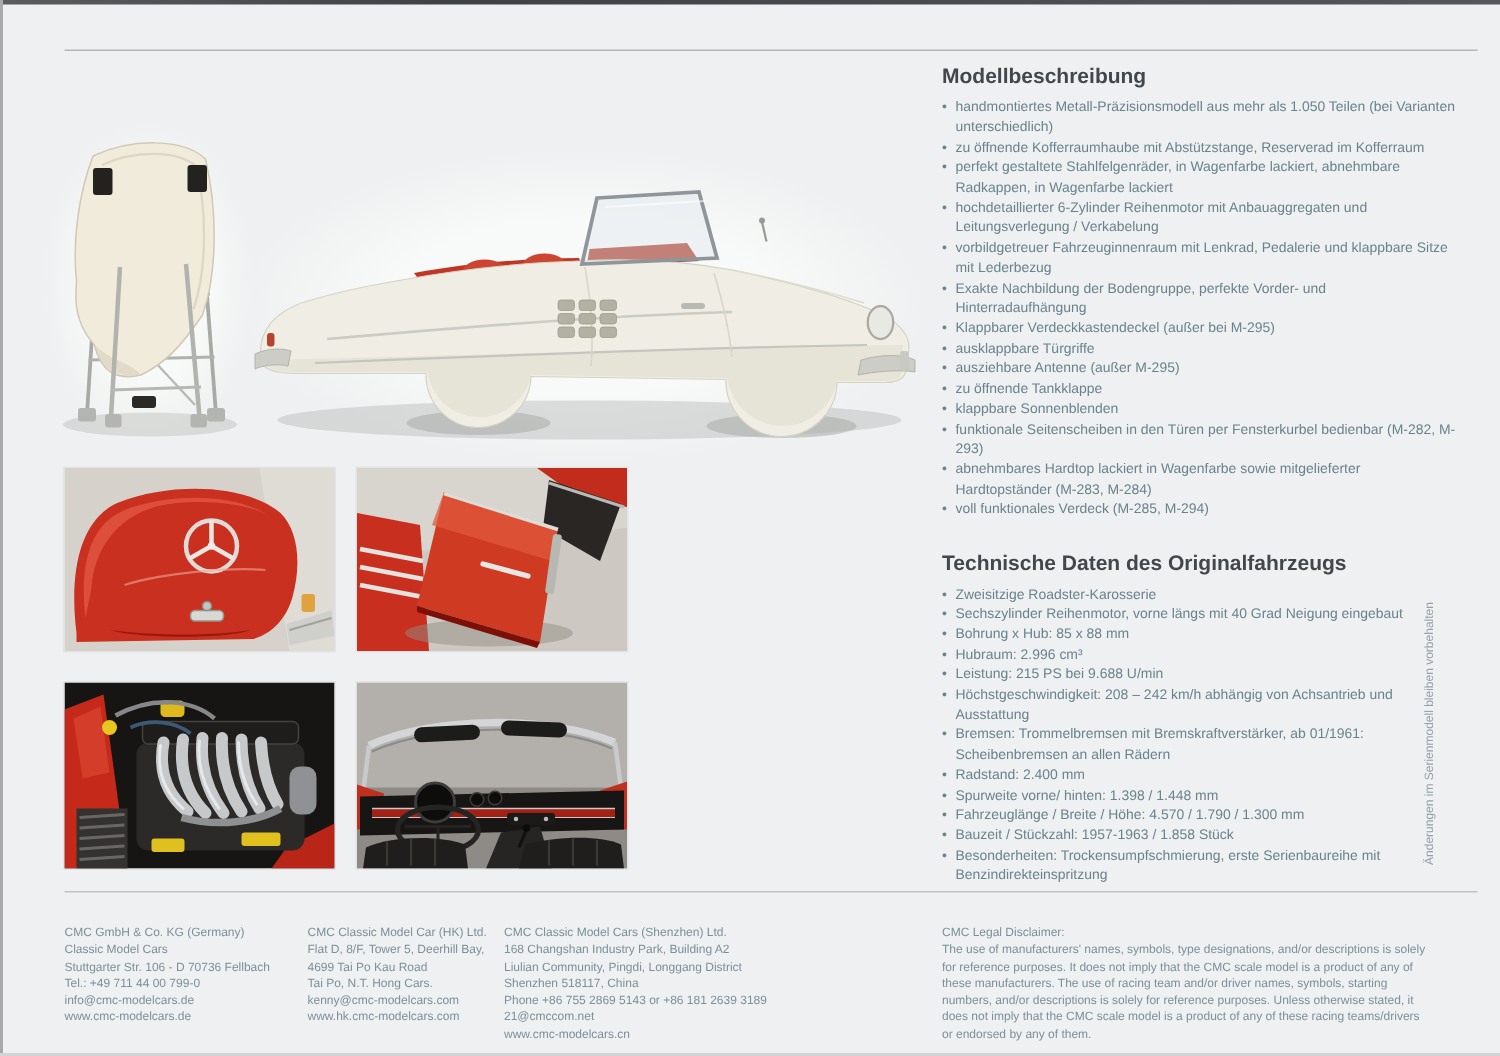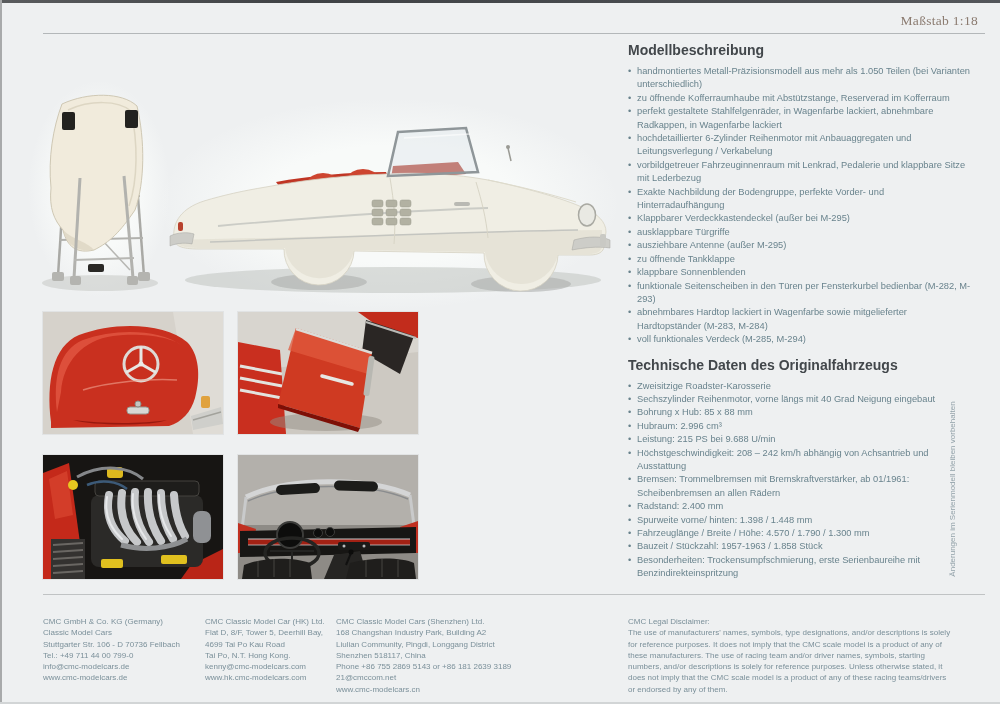--- a/index.html
+++ b/index.html
@@ -16,21 +16,21 @@
 
   #scale-label{position:absolute;left:790px;top:13px;width:188px;text-align:right;
                font-family:"Liberation Serif",serif;font-size:13.5px;color:#8b7b70;letter-spacing:.3px;}
 
   
   #desc-col{position:absolute;left:628px;top:42px;width:344px;color:#69838d;}
   .sec-title{font-size:14px;font-weight:bold;color:#42474b;margin:0 0 7px 0;}
   ul.feature-list{list-style:none;margin:0;padding:0;font-size:9.3px;line-height:13.4px;}
   ul.feature-list li{position:relative;padding-left:9px;}
   ul.feature-list li::before{content:"\2022";position:absolute;left:0;top:0;color:#69838d;}
-  #tech-block{margin-top:10px;}
+  #tech-block{margin-top:20px;}
 
   #side-note{position:absolute;left:948px;top:578px;width:178px;height:12px;
              transform:rotate(-90deg);transform-origin:0 0;
              font-size:8px;color:#92a1a9;text-align:center;white-space:nowrap;}
 
   
   .foot-col{position:absolute;top:616px;font-size:8px;line-height:11.3px;color:#7b909a;}
   #foot-1{left:43px;width:155px;}
   #foot-2{left:205px;width:128px;}
   #foot-3{left:336px;width:225px;}
@@ -50,21 +50,20 @@
   #photo-interior{left:238px;top:455px;width:180px;height:124px;}
 </style>
 </head>
 <body>
 
 <div id="page">
   <div class="edge-top"></div>
   <div class="edge-left"></div>
   <div class="edge-bottom"></div>
 
-  <div id="scale-label">Maßstab 1:18</div>
   <div id="rule-top" class="rule"></div>
 
   <div id="photo-stand" class="photo photo-white" title="Hardtop auf Hardtopständer">
     <svg viewBox="0 0 142 218" xmlns="http://www.w3.org/2000/svg">
       <ellipse cx="72" cy="203" rx="58" ry="8" fill="#c6c8c5" opacity="0.55"></ellipse>
       <line x1="40" y1="40" x2="30" y2="196" stroke="#a9a9a5" stroke-width="2.5"></line>
       <line x1="104" y1="38" x2="116" y2="196" stroke="#a9a9a5" stroke-width="2.5"></line>
       <line x1="31" y1="160" x2="115" y2="158" stroke="#b1b1ad" stroke-width="2"></line>
       <line x1="35" y1="118" x2="112" y2="116" stroke="#b1b1ad" stroke-width="2"></line>
       <line x1="35" y1="118" x2="102" y2="190" stroke="#b7b7b3" stroke-width="1.5"></line>
@@ -307,21 +306,21 @@
     <div>Classic Model Cars</div>
     <div>Stuttgarter Str. 106 - D 70736 Fellbach</div>
     <div>Tel.: +49 711 44 00 799-0</div>
     <div>info@cmc-modelcars.de</div>
     <div>www.cmc-modelcars.de</div>
   </div>
   <div id="foot-2" class="foot-col">
     <div>CMC Classic Model Car (HK) Ltd.</div>
     <div>Flat D, 8/F, Tower 5, Deerhill Bay,</div>
     <div>4699 Tai Po Kau Road</div>
-    <div>Tai Po, N.T. Hong Kong.</div>
+    <div>Tai Po, N.T. Hong Cars.</div>
     <div>kenny@cmc-modelcars.com</div>
     <div>www.hk.cmc-modelcars.com</div>
   </div>
   <div id="foot-3" class="foot-col">
     <div>CMC Classic Model Cars (Shenzhen) Ltd.</div>
     <div>168 Changshan Industry Park, Building A2</div>
     <div>Liulian Community, Pingdi, Longgang District</div>
     <div>Shenzhen 518117, China</div>
     <div>Phone +86 755 2869 5143 or +86 181 2639 3189</div>
     <div>21@cmccom.net</div>

